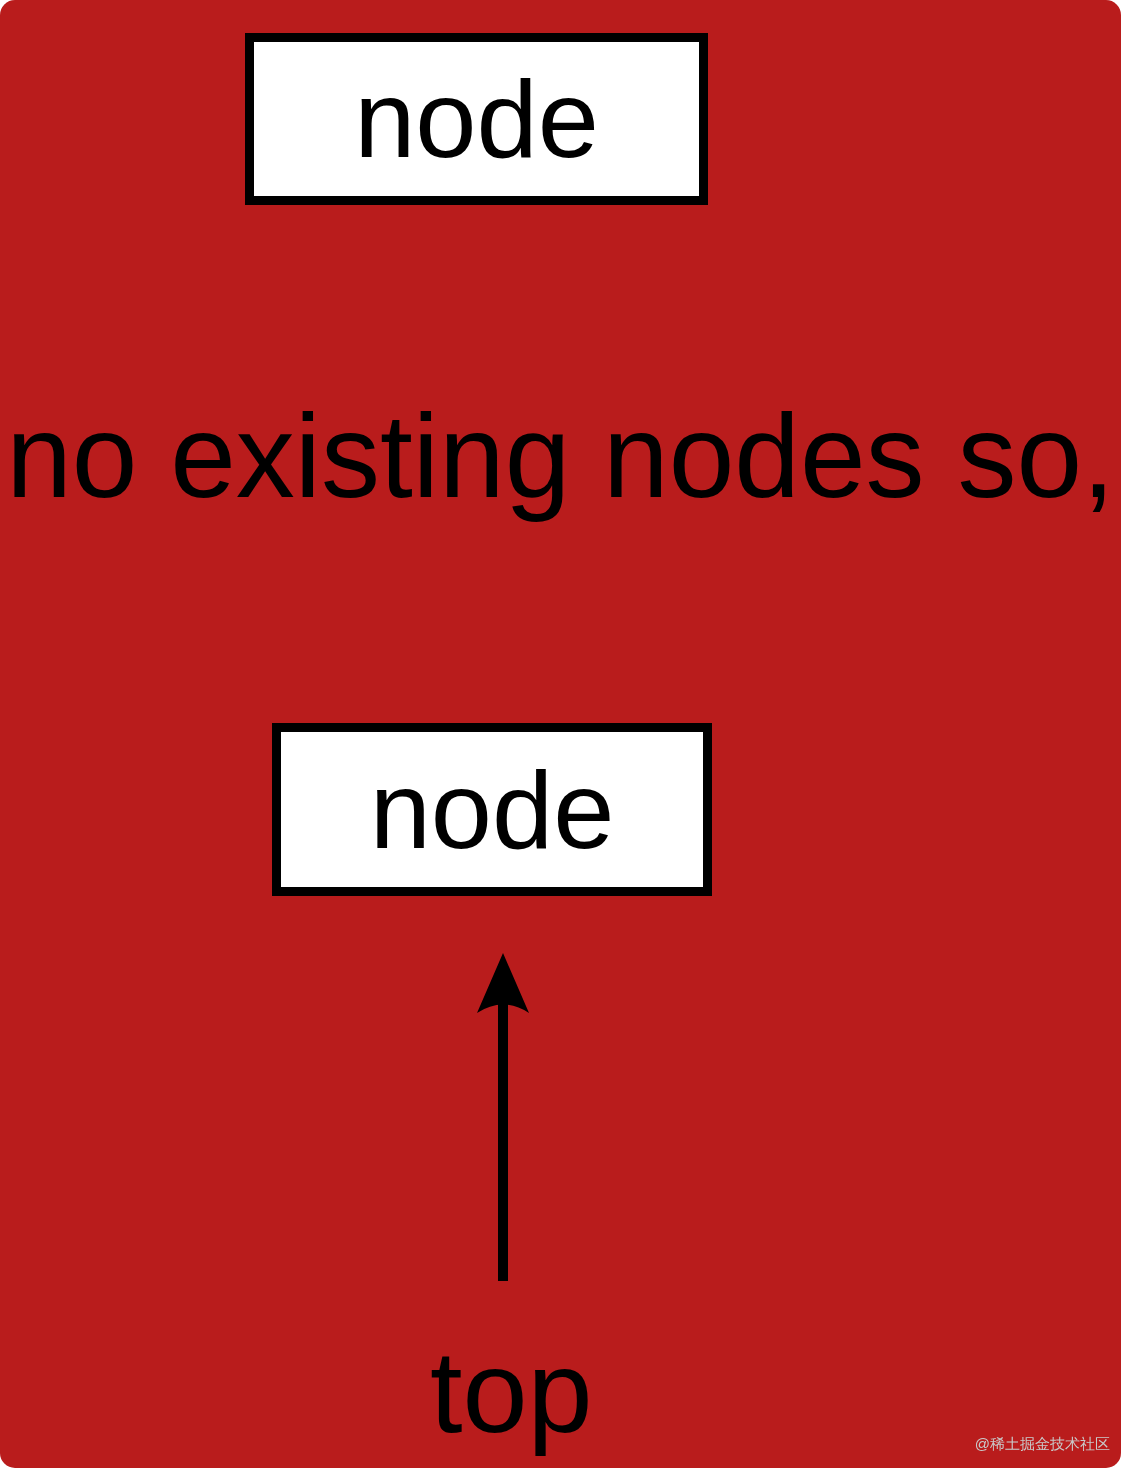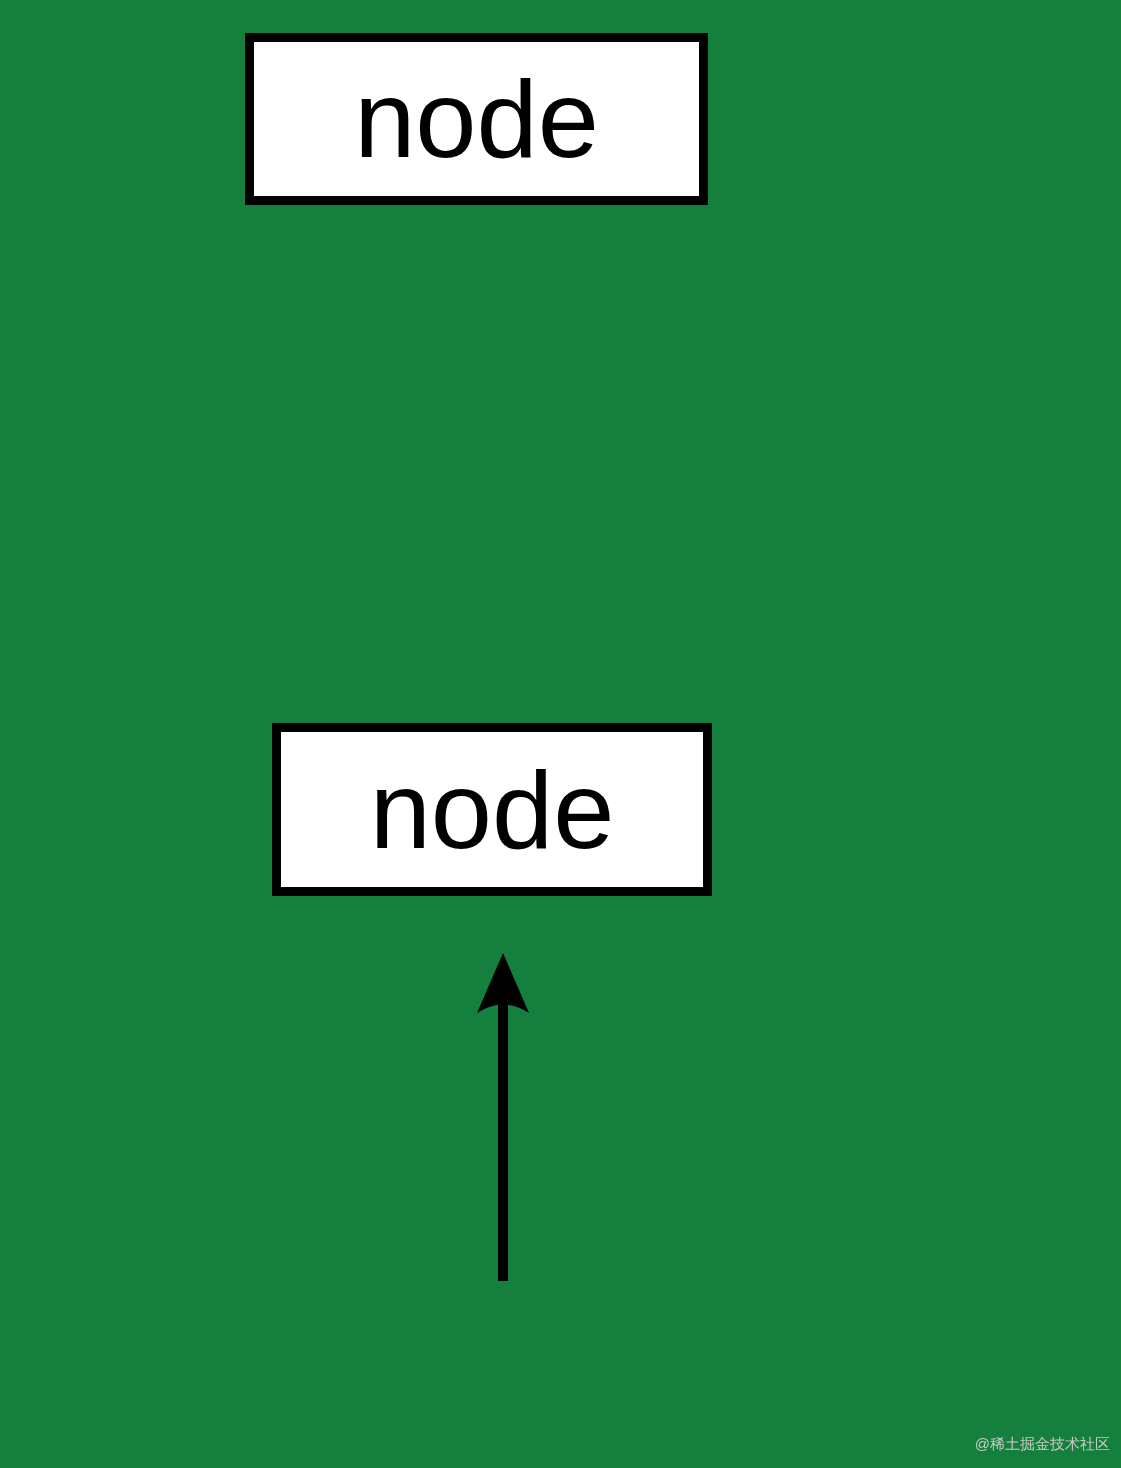--- a/index.html
+++ b/index.html
@@ -10,21 +10,22 @@
     width: 1121px;
     height: 1468px;
     background: #ffffff;
     font-family: "Liberation Sans", "DejaVu Sans", sans-serif;
     overflow: hidden;
   }
   .canvas {
     position: relative;
     width: 1121px;
     height: 1468px;
-    background: #15803d;
+    background: #b91c1c;
+    border-radius: 15px;
   }
   .node-box {
     position: absolute;
     box-sizing: border-box;
     border: 9px solid #000000;
     background: #ffffff;
     display: flex;
     align-items: center;
     justify-content: center;
   }
@@ -86,28 +87,30 @@
 </style>
 </head>
 <body>
 
 <div class="canvas">
 
   <div class="node-box node-box--top">
     <span class="node-label">node</span>
   </div>
 
+  <div class="caption">no existing nodes so,</div>
 
   <div class="node-box node-box--bottom">
     <span class="node-label">node</span>
   </div>
 
   <svg class="arrow-layer" viewBox="0 0 1121 1468" xmlns="http://www.w3.org/2000/svg" aria-hidden="true">
 
     <rect x="498" y="1004" width="10" height="277" fill="#000000"></rect>
 
     <path d="M 503 953 L 477 1013 Q 503 996 529 1013 Z" fill="#000000"></path>
   </svg>
 
+  <div class="pointer-label">top</div>
 
   <div class="watermark">@稀土掘金技术社区</div>
 
 </div>
 
 </body></html>

